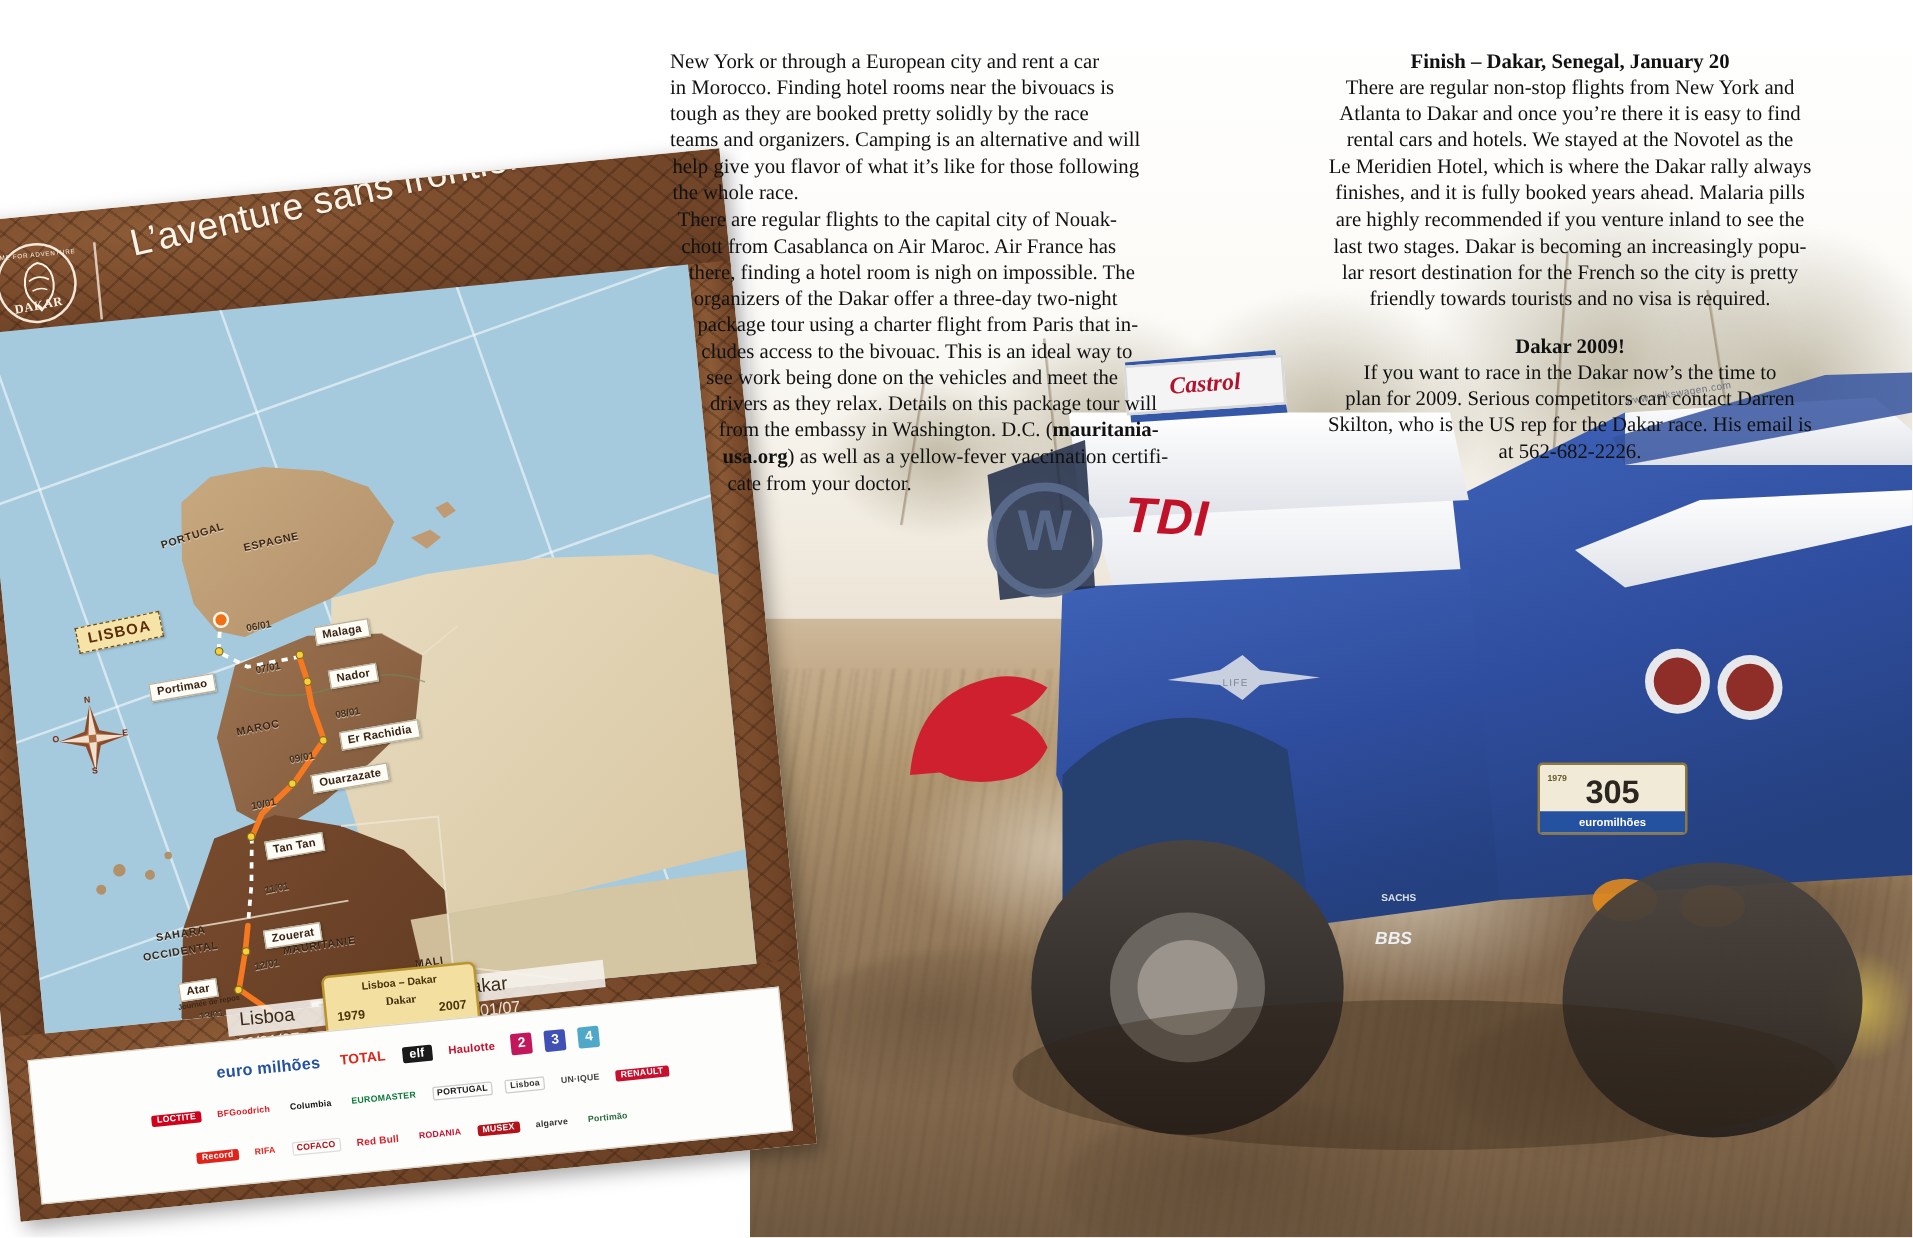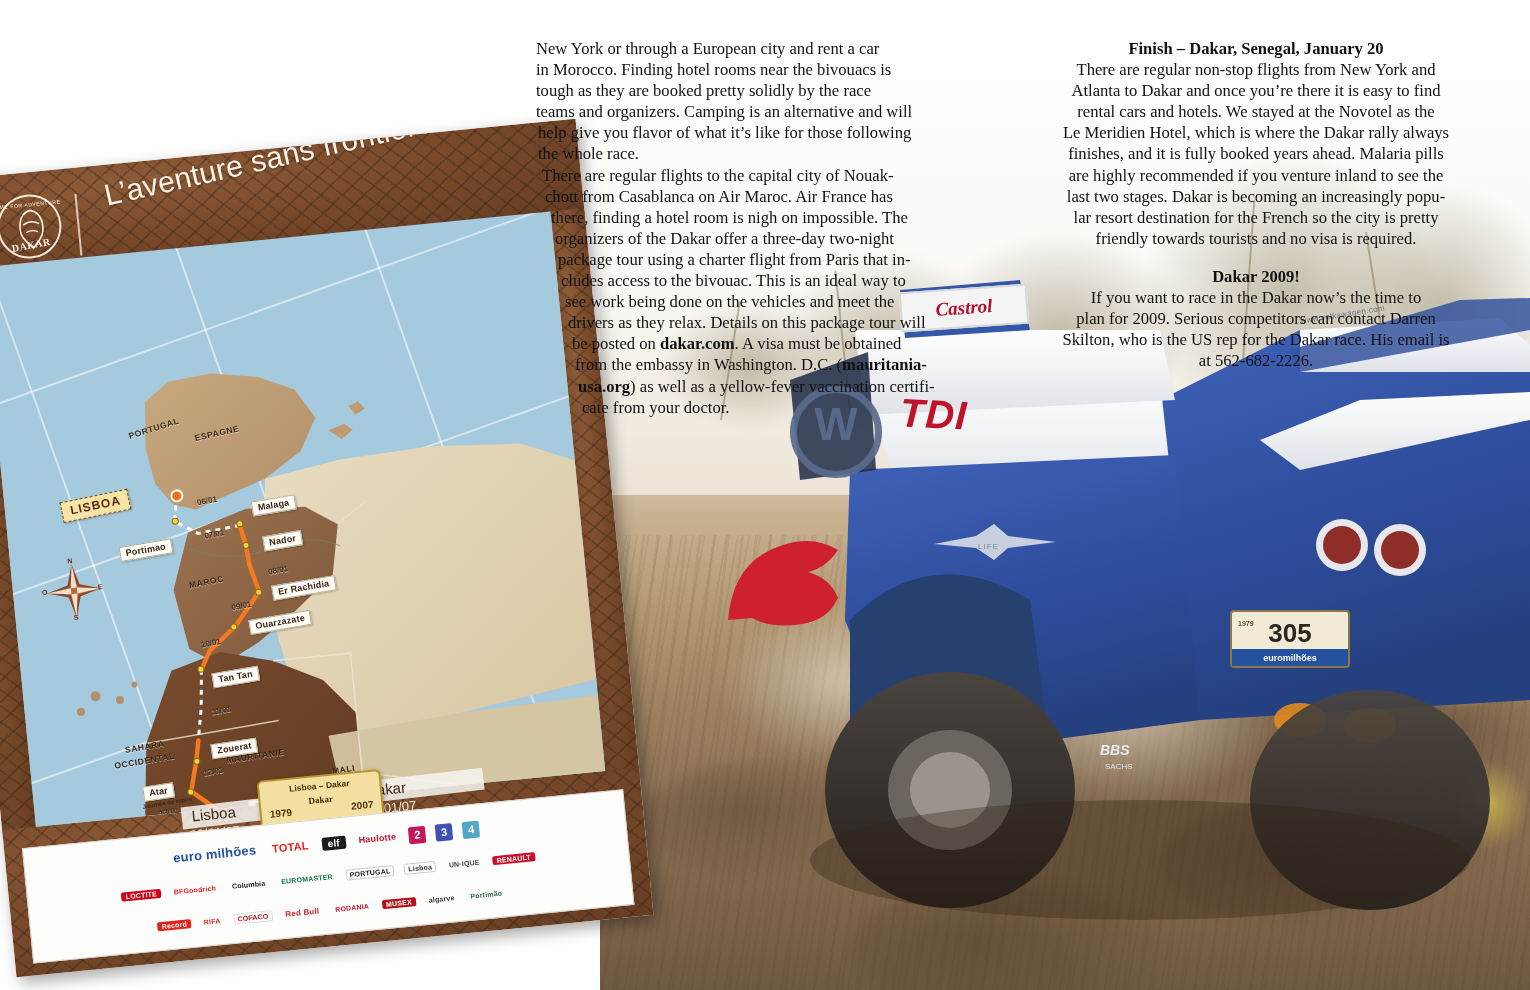--- a/index.html
+++ b/index.html
@@ -298,21 +298,21 @@
         <span style="position:absolute;left:48px;top:22px;font-size:8px;color:#7d8798;letter-spacing:1px;">LIFE</span>
       </div>
 
       <div class="carpart" style="left:630px; top:610px; width:120px; height:58px; background:#f0ead6; border:2px solid #8c7840; border-radius:4px;">
         <div style="position:absolute;left:6px;top:8px;font-size:7px;color:#6b5a2c;font-weight:bold;">1979</div>
         <div style="position:absolute;left:50%;top:6px;transform:translateX(-50%);font-size:26px;font-weight:bold;color:#2b2620;font-family:'Liberation Sans',sans-serif;">305</div>
         <div style="position:absolute;left:0;bottom:0;width:100%;height:17px;background:#2452a0;color:#fff;font-size:9px;font-weight:bold;display:flex;align-items:center;justify-content:center;">euromilhões</div>
       </div>
 
       <div class="carpart" style="left:500px; top:742px; color:#eceff3; font-size:14px; font-weight:bold; font-style:italic;">BBS</div>
-      <div class="carpart" style="left:505px; top:714px; color:#dbe0e6; font-size:8px; font-weight:normal;margin-top:48px;">SACHS</div>
+      <div class="carpart" style="left:505px; top:714px; color:#dbe0e6; font-size:8px; font-weight:bold;">SACHS</div>
 
       <div class="carpart" style="left:700px; top:310px; color:#6b7080; font-size:8px; letter-spacing:.4px; transform:rotate(-9deg);">www.volkswagen.com</div>
     </div>
   </div>
 
   <div class="poster-wrap">
     <div class="poster">
 
       <div class="frame-top"></div>
       <div class="frame-left"></div>
@@ -530,21 +530,20 @@
 
     <div class="p">
       <span class="ln" style="padding-left:6px">There are regular flights to the capital city of Nouak-</span>
       <span class="ln" style="padding-left:9px">chott from Casablanca on Air Maroc. Air France has</span>
       <span class="ln" style="padding-left:15px">there, finding a hotel room is nigh on impossible. The</span>
       <span class="ln" style="padding-left:19px">organizers of the Dakar offer a three-day two-night</span>
       <span class="ln" style="padding-left:22px">package tour using a charter flight from Paris that in-</span>
       <span class="ln" style="padding-left:25px">cludes access to the bivouac. This is an ideal way to</span>
       <span class="ln" style="padding-left:29px">see work being done on the vehicles and meet the</span>
       <span class="ln" style="padding-left:32px">drivers as they relax. Details on this package tour will</span>
-      <span class="ln" style="padding-left:36px">be posted on <b>dakar.com</b>. A visa must be obtained</span>
       <span class="ln" style="padding-left:39px">from the embassy in Washington. D.C. (<b>mauritania-</b></span>
       <span class="ln" style="padding-left:42px"><b>usa.org</b>) as well as a yellow-fever vaccination certifi-</span>
       <span class="ln" style="padding-left:46px">cate from your doctor.</span>
     </div>
   </div>
 
   <div class="col col-r">
     <h3 class="head" style="margin-top:0">Finish – Dakar, Senegal, January 20</h3>
 
     <div class="p">

